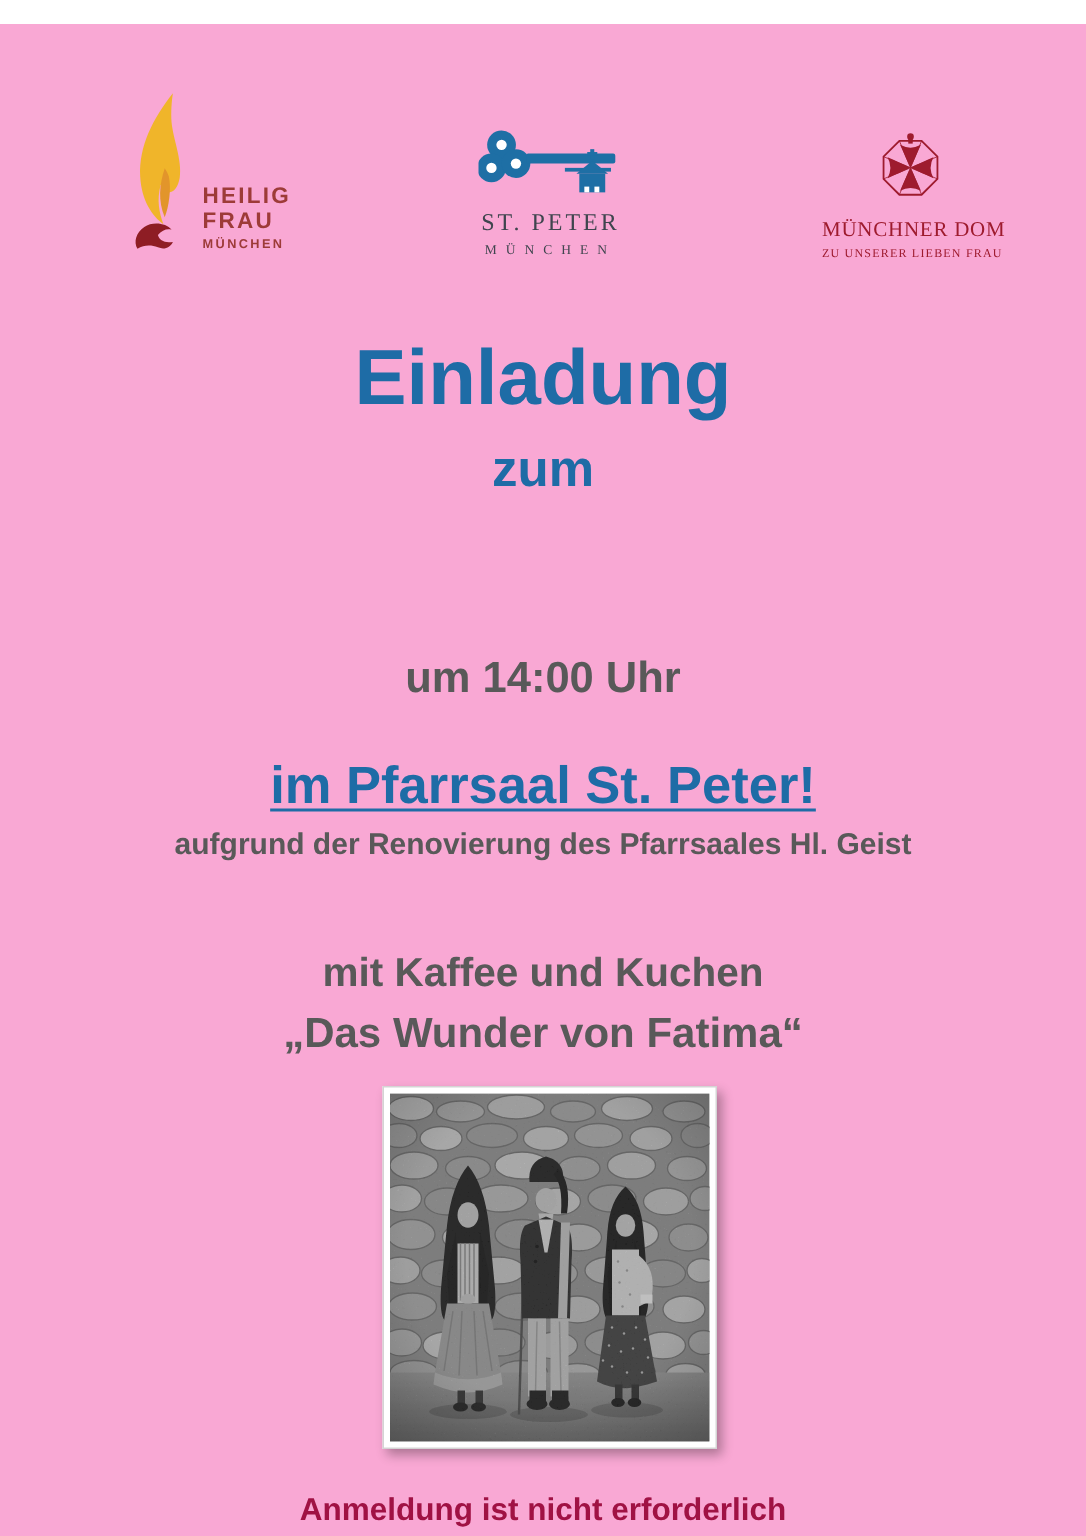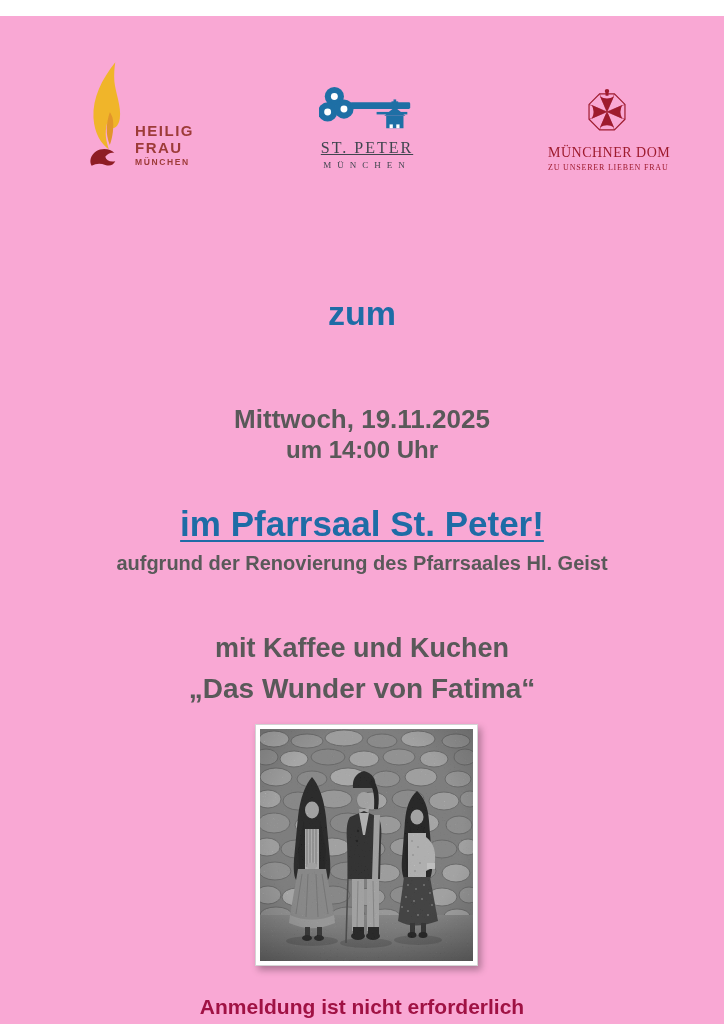--- a/index.html
+++ b/index.html
@@ -7,34 +7,34 @@
   .page{position:relative;width:724px;height:1024px;background:#f9a8d4;overflow:hidden;margin:16px auto;}
 
   
   .logo-hg{position:absolute;left:88px;top:42px;display:flex;align-items:flex-end;}
   .logo-hg .hg-text{margin-left:7px;padding-bottom:4px;color:#9d3b38;font-weight:bold;line-height:1.0;}
   .hg-l1,.hg-l2{font-size:15px;letter-spacing:1.5px;}
   .hg-l2{margin-top:2px;}
   .hg-l3{font-size:8.5px;letter-spacing:1.6px;margin-top:3px;}
 
   .logo-sp{position:absolute;left:312px;top:70px;width:110px;text-align:center;color:#3f454e;}
-  .logo-sp .sp-name{font-family:"Liberation Serif","DejaVu Serif",serif;font-size:16px;letter-spacing:2px;margin-top:1px;white-space:nowrap;text-decoration:underline;}
+  .logo-sp .sp-name{font-family:"Liberation Serif","DejaVu Serif",serif;font-size:16px;letter-spacing:2px;margin-top:1px;white-space:nowrap;}
   .logo-sp .sp-city{font-family:"Liberation Serif","DejaVu Serif",serif;font-size:9px;letter-spacing:6px;margin-top:3px;white-space:nowrap;}
 
   .logo-dom{position:absolute;left:548px;top:66px;width:118px;text-align:center;color:#9e1b2e;}
   .logo-dom .dom-name{font-family:"Liberation Serif","DejaVu Serif",serif;font-weight:normal;font-size:14px;letter-spacing:0.5px;margin-top:3px;white-space:nowrap;}
   .logo-dom .dom-sub{font-family:"Liberation Serif","DejaVu Serif",serif;font-size:8px;letter-spacing:0.8px;margin-top:2px;white-space:nowrap;}
 
   
   .line{position:absolute;left:0;width:100%;text-align:center;font-weight:bold;}
   .t-main   {top:206px;font-size:52px;color:#1e6ca6;}
   .t-zum    {top:278px;font-size:34px;color:#1e6ca6;}
   .t-senior {top:317px;font-size:34px;color:#1e6ca6;}
   .t-date1  {top:388px;font-size:26px;color:#595959;}
-  .t-date2  {top:420px;font-size:24px;color:#595959;}
+  .t-date2  {top:420px;font-size:29px;color:#595959;}
   .t-venue  {top:488px;font-size:35px;color:#1e6ca6;}
   .t-venue span{text-decoration:underline;text-underline-offset:4px;text-decoration-thickness:2px;}
   .t-note   {top:536px;font-size:20px;color:#595959;}
   .t-film1  {top:584px;font-size:27px;color:#595959;}
   .t-film2  {top:617px;font-size:27px;color:#595959;}
   .t-title2 {top:657px;font-size:28px;color:#595959;}
   .t-footer {top:979px;font-size:21px;color:#a01244;}
 
   
   .photo-frame{position:absolute;left:255px;top:708px;width:223px;height:242px;box-sizing:border-box;
@@ -103,23 +103,23 @@
         <path d="M27 32 C 32 29.5, 38 27, 43.5 24.5 Q 39.5 32 43.5 39.5 C 38 37, 32 34.5, 27 32 Z"></path>
         <path d="M27 32 C 22 29.5, 16 27, 10.5 24.5 Q 14.5 32 10.5 39.5 C 16 37, 22 34.5, 27 32 Z"></path>
         <circle cx="27" cy="9.6" r="2.4"></circle>
         <rect x="25.4" y="11.2" width="3.2" height="3.4"></rect>
       </g>
     </svg>
     <div class="dom-name">MÜNCHNER DOM</div>
     <div class="dom-sub">ZU UNSERER LIEBEN FRAU</div>
   </div>
 
+  <div class="line t-main">Einladung</div>
   <div class="line t-zum">zum</div>
 
-  <div class="line t-date1">Mittwoch, 19.11.2025</div>
   <div class="line t-date2">um 14:00 Uhr</div>
 
   <div class="line t-venue"><span>im Pfarrsaal St. Peter!</span></div>
   <div class="line t-note">aufgrund der Renovierung des Pfarrsaales Hl. Geist</div>
 
   <div class="line t-title2">„Das Wunder von Fatima“</div>
   <div class="line t-film2">mit Kaffee und Kuchen</div>
 
   <div class="photo-frame">
     <svg width="213" height="232" viewBox="0 0 213 232">

